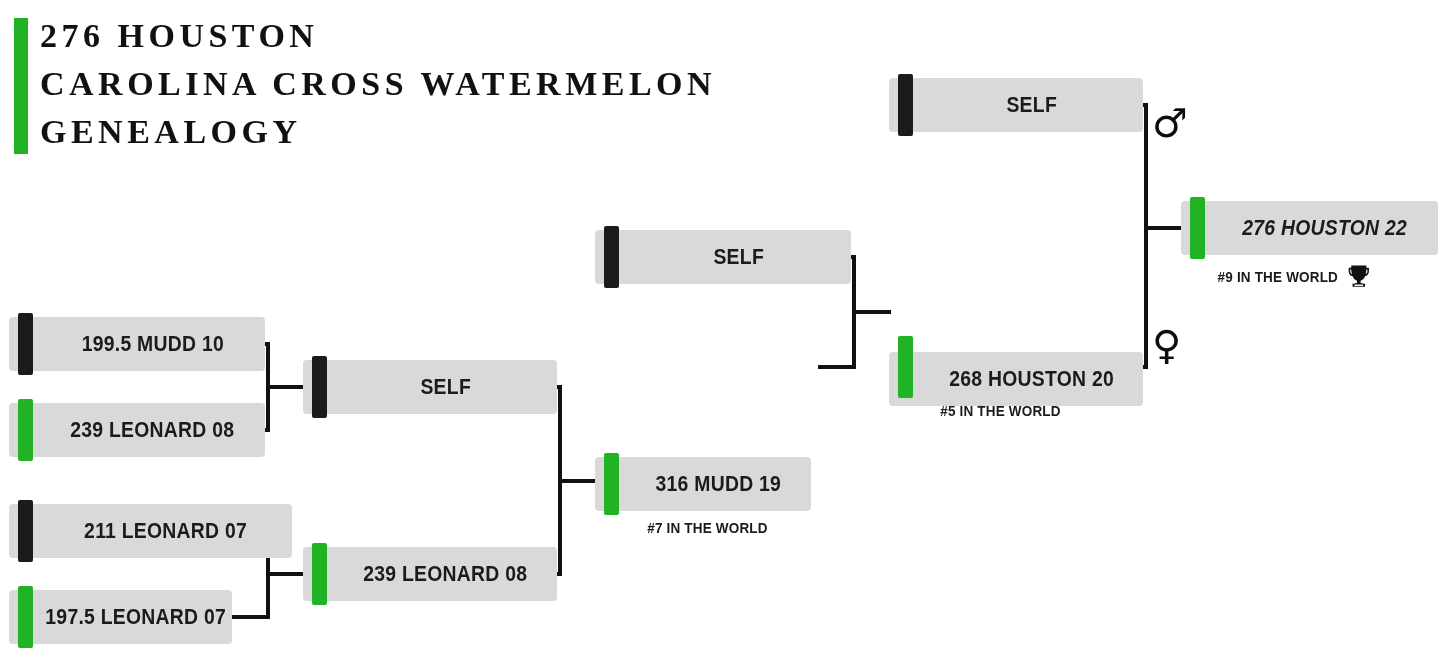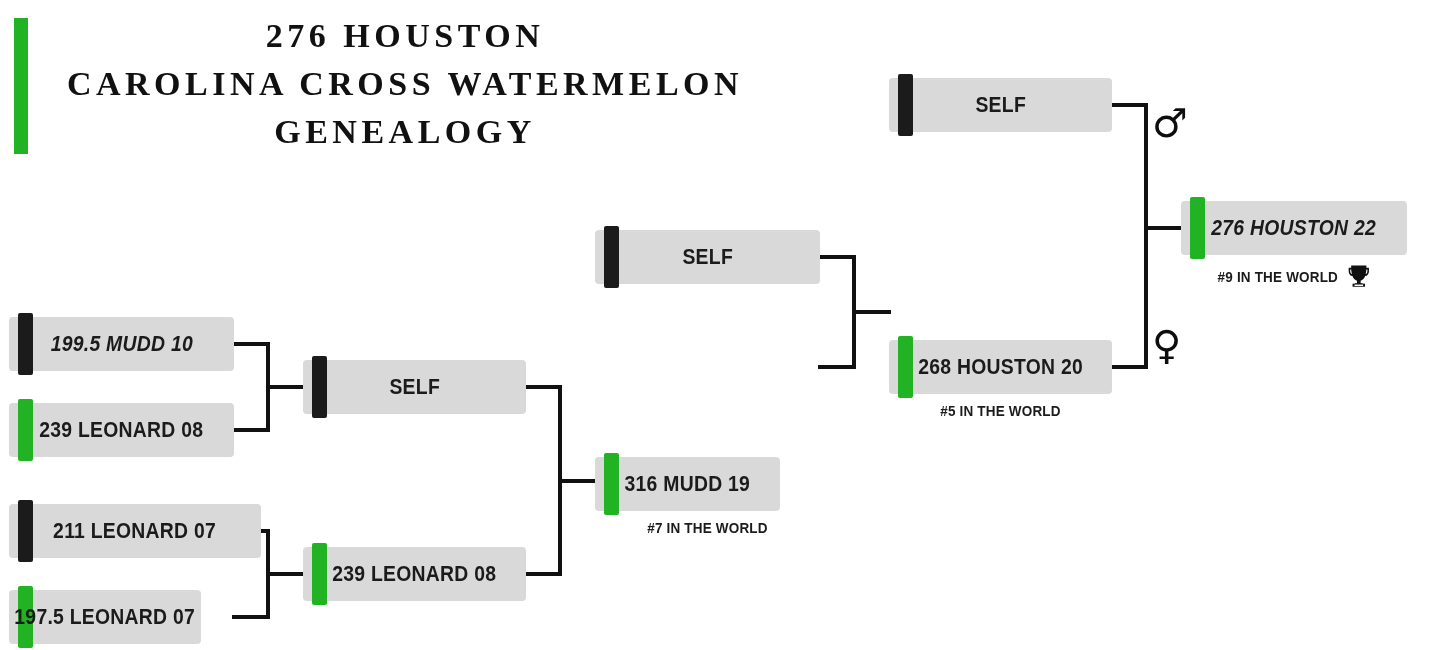--- a/index.html
+++ b/index.html
@@ -16,21 +16,20 @@
     -webkit-font-smoothing: antialiased;
   }
 
   
   #title-block {
     position: absolute;
     left: 14px;
     top: 12px;
     width: 760px;
     height: 142px;
-    text-align: center;
   }
   #title-accent-bar {
     position: absolute;
     left: 0;
     top: 6px;
     width: 14px;
     height: 136px;
     background: #22b324;
   }
   #title-text {
@@ -72,20 +71,21 @@
   .node-box {
     position: absolute;
     left: 0;
     top: 0;
     height: 54px;
     background: #d9d9d9;
     border-radius: 4px;
     display: flex;
     align-items: center;
     justify-content: center;
+    padding-left: 31px;
   }
   .node-flag {
     position: absolute;
     left: 9px;
     top: -4px;
     width: 15px;
     height: 62px;
     border-radius: 2px;
   }
   .node-flag.dark  { background: #1b1b1b; }
@@ -165,21 +165,21 @@
 
       <path d="M820,257 L854,257 L854,367 L820,367"></path>
       <path d="M854,312 L889,312"></path>
 
       <path d="M1112,105 L1146,105 L1146,367 L1112,367"></path>
       <path d="M1146,228 L1181,228"></path>
     </g>
   </svg>
 
   <div class="node" style="left:9px; top:317px; width:225px;">
-    <div class="node-box" style="width:225px;font-style:italic;">
+    <div class="node-box" style="width:225px;">
       <span class="node-label">199.5 MUDD 10</span>
     </div>
     <div class="node-flag dark"></div>
   </div>
 
   <div class="node" style="left:9px; top:403px; width:225px;">
     <div class="node-box" style="width:225px;">
       <span class="node-label">239 LEONARD 08</span>
     </div>
     <div class="node-flag green"></div>
@@ -229,21 +229,21 @@
   </div>
 
   <div class="node" style="left:889px; top:78px; width:223px;">
     <div class="node-box" style="width:223px;">
       <span class="node-label">SELF</span>
     </div>
     <div class="node-flag dark"></div>
   </div>
 
   <div class="node" style="left:889px; top:340px; width:223px;">
-    <div class="node-box" style="width:223px;">
+    <div class="node-box" style="width:223px;margin-top:12px;">
       <span class="node-label">268 HOUSTON 20</span>
     </div>
     <div class="node-flag green"></div>
     <div class="node-caption" style="width:223px;">#5 IN THE WORLD</div>
   </div>
 
   <div class="gender-glyph" style="left:1152px; top:103px;">♂</div>
   <div class="gender-glyph" style="left:1152px; top:325px;">♀</div>
 
   <div class="node" style="left:1181px; top:201px; width:226px;">

